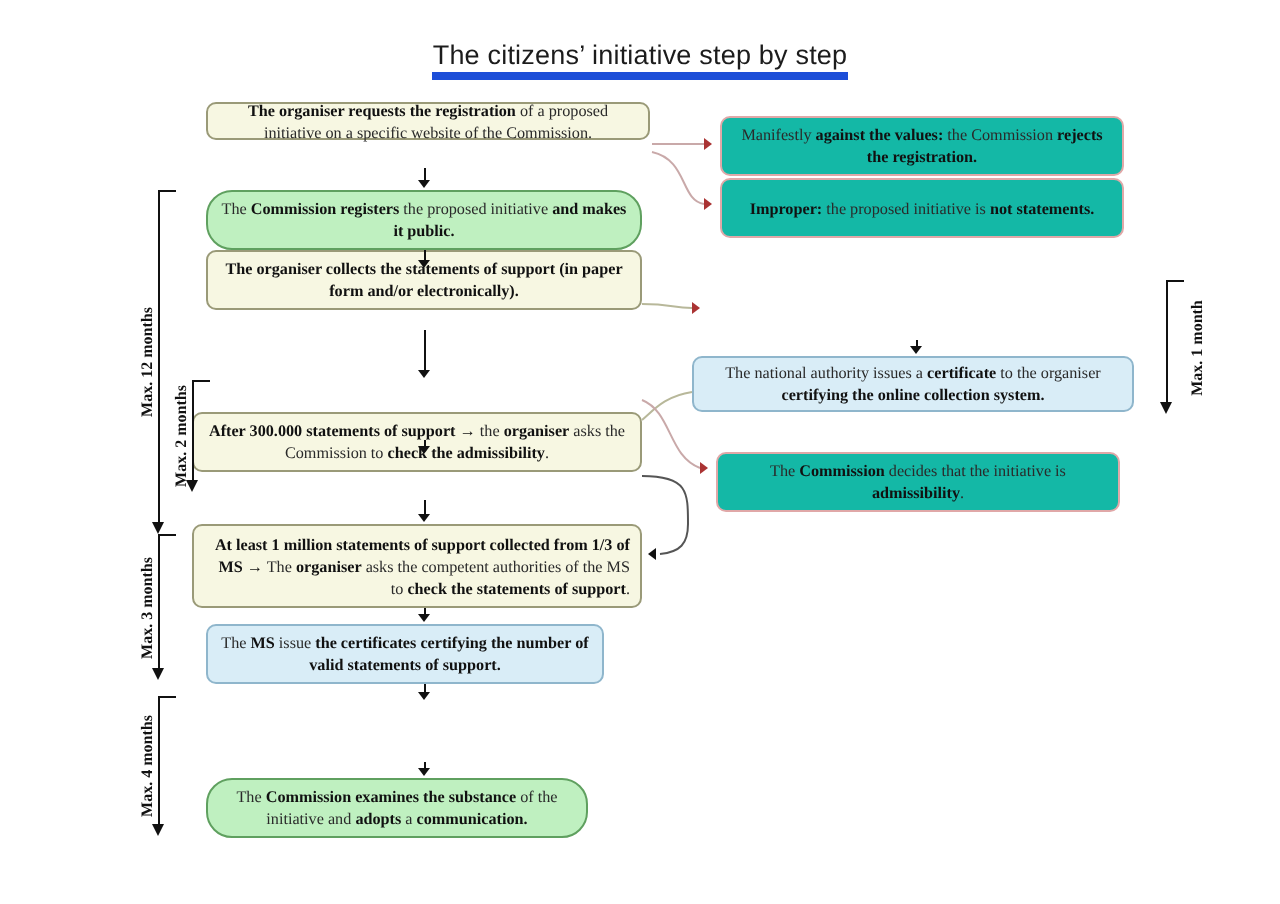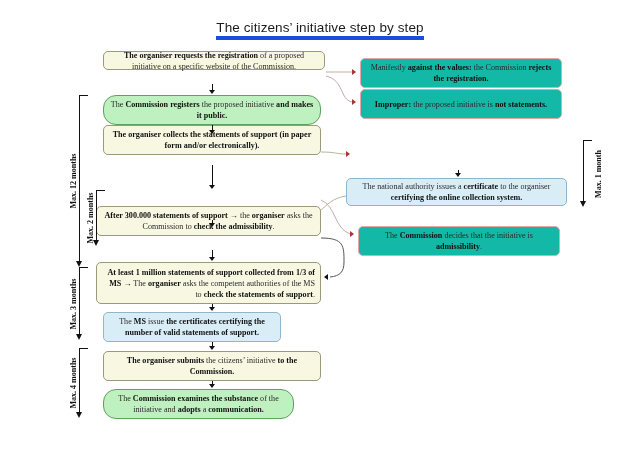--- a/index.html
+++ b/index.html
@@ -154,27 +154,24 @@
 
   <div class="box cream" style="left:96px;top:190px;width:225px;height:30px;margin-top:16px;">
     <span class="t"><b>After 300.000 statements of support →</b> the <b>organiser</b> asks the Commission to <b>check the admissibility</b>.</span>
   </div>
 
 
   <div class="box cream" style="left:96px;top:262px;width:225px;height:42px;text-align:right;">
     <span class="t"><b>At least 1 million statements of support collected from 1/3 of MS →</b> The <b>organiser</b> asks the competent authorities of the MS to <b>check the statements of support</b>.</span>
   </div>
 
-  <div class="box blue" style="left:103px;top:312px;width:178px;height:30px;">
+  <div class="box blue" style="left:103px;top:312px;width:199px;height:30px;">
     <span class="t">The <b>MS</b> issue <b>the certificates certifying the number of valid statements of support.</b></span>
   </div>
 
-  <div class="box cream" style="left:103px;top:351px;width:218px;height:30px;">
-    <span class="t"><b>The organiser submits</b> the citizens’ initiative <b>to the Commission.</b></span>
-  </div>
 
   <div class="box green" style="left:103px;top:389px;width:191px;height:30px;">
     <span class="t">The <b>Commission examines the substance</b> of the initiative and <b>adopts</b> a <b>communication.</b></span>
   </div>
 
   <div class="box pink" style="left:360px;top:58px;width:202px;height:30px;">
     <span class="t">Manifestly <b>against the values:</b> the Commission <b>rejects the registration.</b></span>
   </div>
 
   <div class="box pink" style="left:360px;top:89px;width:202px;height:30px;">

